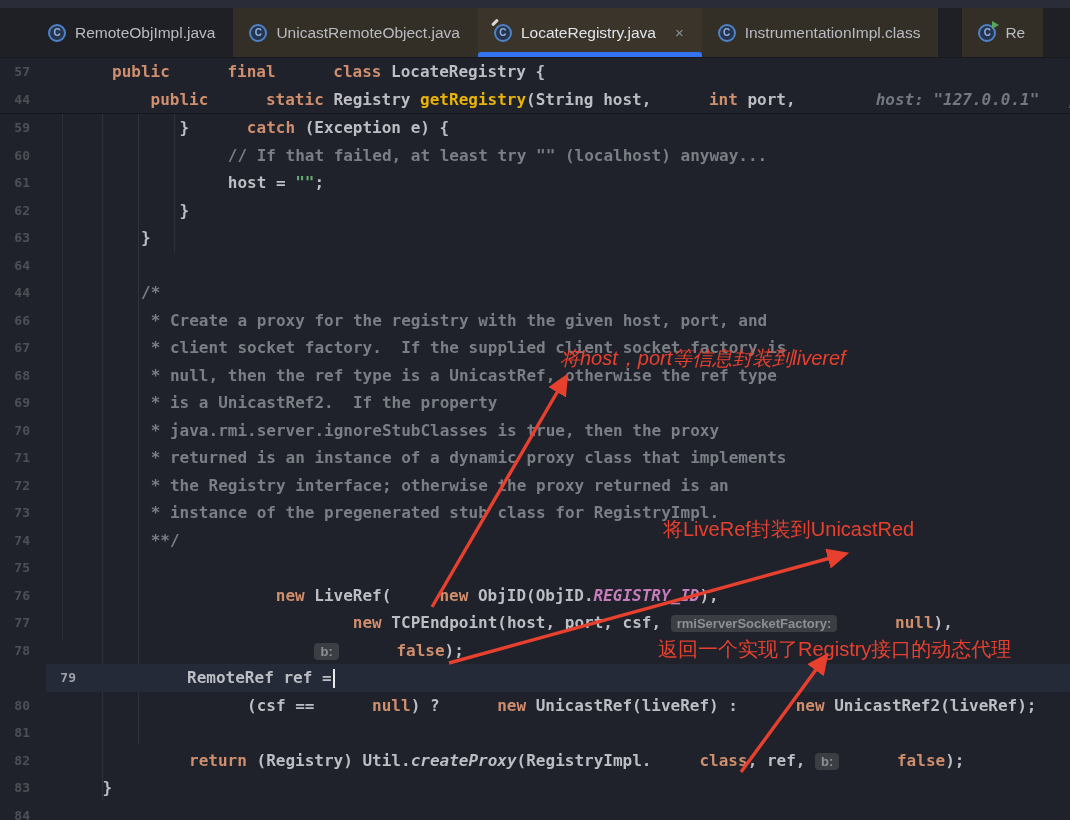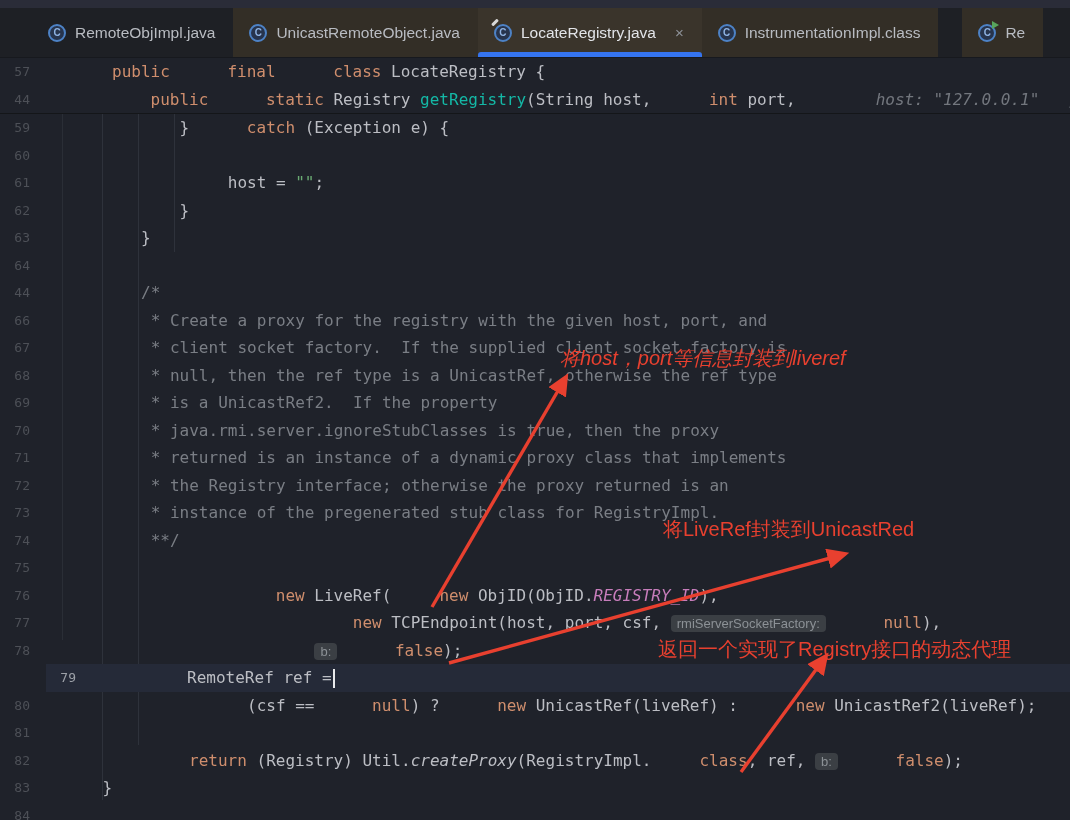--- a/index.html
+++ b/index.html
@@ -31,41 +31,41 @@
          background:#d8d8d8; border-radius:1px; transform:rotate(-45deg); }
   .cls-icon .run { position:absolute; right:-3px; top:-3px; width:0; height:0;
          border-left:7px solid #58a55c; border-top:4px solid transparent;
          border-bottom:4px solid transparent; }
   .tab-close { margin-left:10px; color:#8e9299; font-size:15px; cursor:pointer; }
   .tabspacer { width:24px; flex:0 0 auto; }
 
   
   .editor { position:absolute; left:0; top:58px; width:1070px; height:582px;
             background:#1f222a; font-family:"DejaVu Sans Mono","Liberation Mono",monospace;
-            font-size:16px; }
+            font-size:16px;font-weight:bold; }
   .gutter-sep { position:absolute; left:62px; top:0; bottom:0; width:1px; background:#2a2e36; }
   .indent-guide { position:absolute; width:1px; background:#2e323b; }
 
   .code-row { position:relative; display:flex; height:27.5px; line-height:27.5px;
               white-space:pre; }
   .code-row.hl { background:#252a38;margin-left:46px; }
   .ln { flex:0 0 30px; text-align:right; font-size:13px; color:#4d5057;
         padding-right:0; user-select:none; }
   .code-row.hl .ln { color:#9da1a8; }
   .codetext { padding-left:34px; color:#bcbec4; }
 
   .sticky { position:relative; background:#1f222a; border-bottom:1px solid #141619; z-index:5; }
 
   
   .seg-k { color:#cf8e6d;margin-left:48px; }            
   .seg-p { color:#bcbec4; }            
   .seg-c { color:#7a7e85; }            
   .seg-s { color:#6aab73; }            
   .seg-t { color:#c77dbb; font-style:italic; }  
-  .seg-m { color:#14b8a6; }            
+  .seg-m { color:#eab308; }            
   .seg-i { color:#bcbec4; font-style:italic; }  
   .seg-h { background:#3b3f44; color:#8c9196; font-size:13px; border-radius:4px;
            padding:1px 6px; font-family:"Liberation Sans",sans-serif; }
   .seg-d { color:#73777e; font-style:italic; }  
   .caret { display:inline-block; width:2px; height:19px; background:#e8e9eb;
            vertical-align:middle; margin-left:1px; }
 
   
   .annotation { position:absolute; font-size:20px; font-weight:500; white-space:nowrap;
                 font-family:"Liberation Sans",sans-serif; z-index:8; }
@@ -123,21 +123,21 @@
     <div class="gutter-sep"></div>
     <div class="indent-guide" style="left: 102px; top: 0px; height: 742px;"></div>
       <div class="indent-guide" style="left: 138px; top: 55px; height: 632px;"></div>
       <div class="indent-guide" style="left: 174px; top: 55px; height: 139px;"></div>
       <div class="sticky" id="sticky">
         <div class="code-row"><span class="ln">57</span><span class="codetext"><span class="seg-k">public</span><span class="seg-p"> </span><span class="seg-k">final</span><span class="seg-p"> </span><span class="seg-k">class</span><span class="seg-p"> LocateRegistry {</span></span></div>
         <div class="code-row"><span class="ln">44</span><span class="codetext"><span class="seg-p">    </span><span class="seg-k">public</span><span class="seg-p"> </span><span class="seg-k">static</span><span class="seg-p"> Registry </span><span class="seg-m">getRegistry</span><span class="seg-p">(String host, </span><span class="seg-k">int</span><span class="seg-p"> port,</span><span class="seg-d" style="margin-left: 80px;">host: "127.0.0.1"</span><span class="seg-d" style="margin-left: 30px;">port: 1099</span></span></div>
       </div>
     <div id="lines">
         <div class="code-row"><span class="ln">59</span><span class="codetext"><span class="seg-p">            } </span><span class="seg-k">catch</span><span class="seg-p"> (Exception e) {</span></span></div>
-        <div class="code-row"><span class="ln">60</span></div>
+        <div class="code-row"><span class="ln">60</span><span class="codetext"><span class="seg-c">                 // If that failed, at least try "" (localhost) anyway...</span></span></div>
         <div class="code-row"><span class="ln">61</span><span class="codetext"><span class="seg-p">                 host = </span><span class="seg-s">""</span><span class="seg-p">;</span></span></div>
         <div class="code-row"><span class="ln">62</span><span class="codetext"><span class="seg-p">            }</span></span></div>
         <div class="code-row"><span class="ln">63</span><span class="codetext"><span class="seg-p">        }</span></span></div>
         <div class="code-row"><span class="ln">64</span><span class="codetext"></span></div>
         <div class="code-row"><span class="ln">44</span><span class="codetext"><span class="seg-c">        /*</span></span></div>
         <div class="code-row"><span class="ln">66</span><span class="codetext"><span class="seg-c">         * Create a proxy for the registry with the given host, port, and</span></span></div>
         <div class="code-row"><span class="ln">67</span><span class="codetext"><span class="seg-c">         * client socket factory.  If the supplied client socket factory is</span></span></div>
         <div class="code-row"><span class="ln">68</span><span class="codetext"><span class="seg-c">         * null, then the ref type is a UnicastRef, otherwise the ref type</span></span></div>
         <div class="code-row"><span class="ln">69</span><span class="codetext"><span class="seg-c">         * is a UnicastRef2.  If the property</span></span></div>
         <div class="code-row"><span class="ln">70</span><span class="codetext"><span class="seg-c">         * java.rmi.server.ignoreStubClasses is true, then the proxy</span></span></div>

